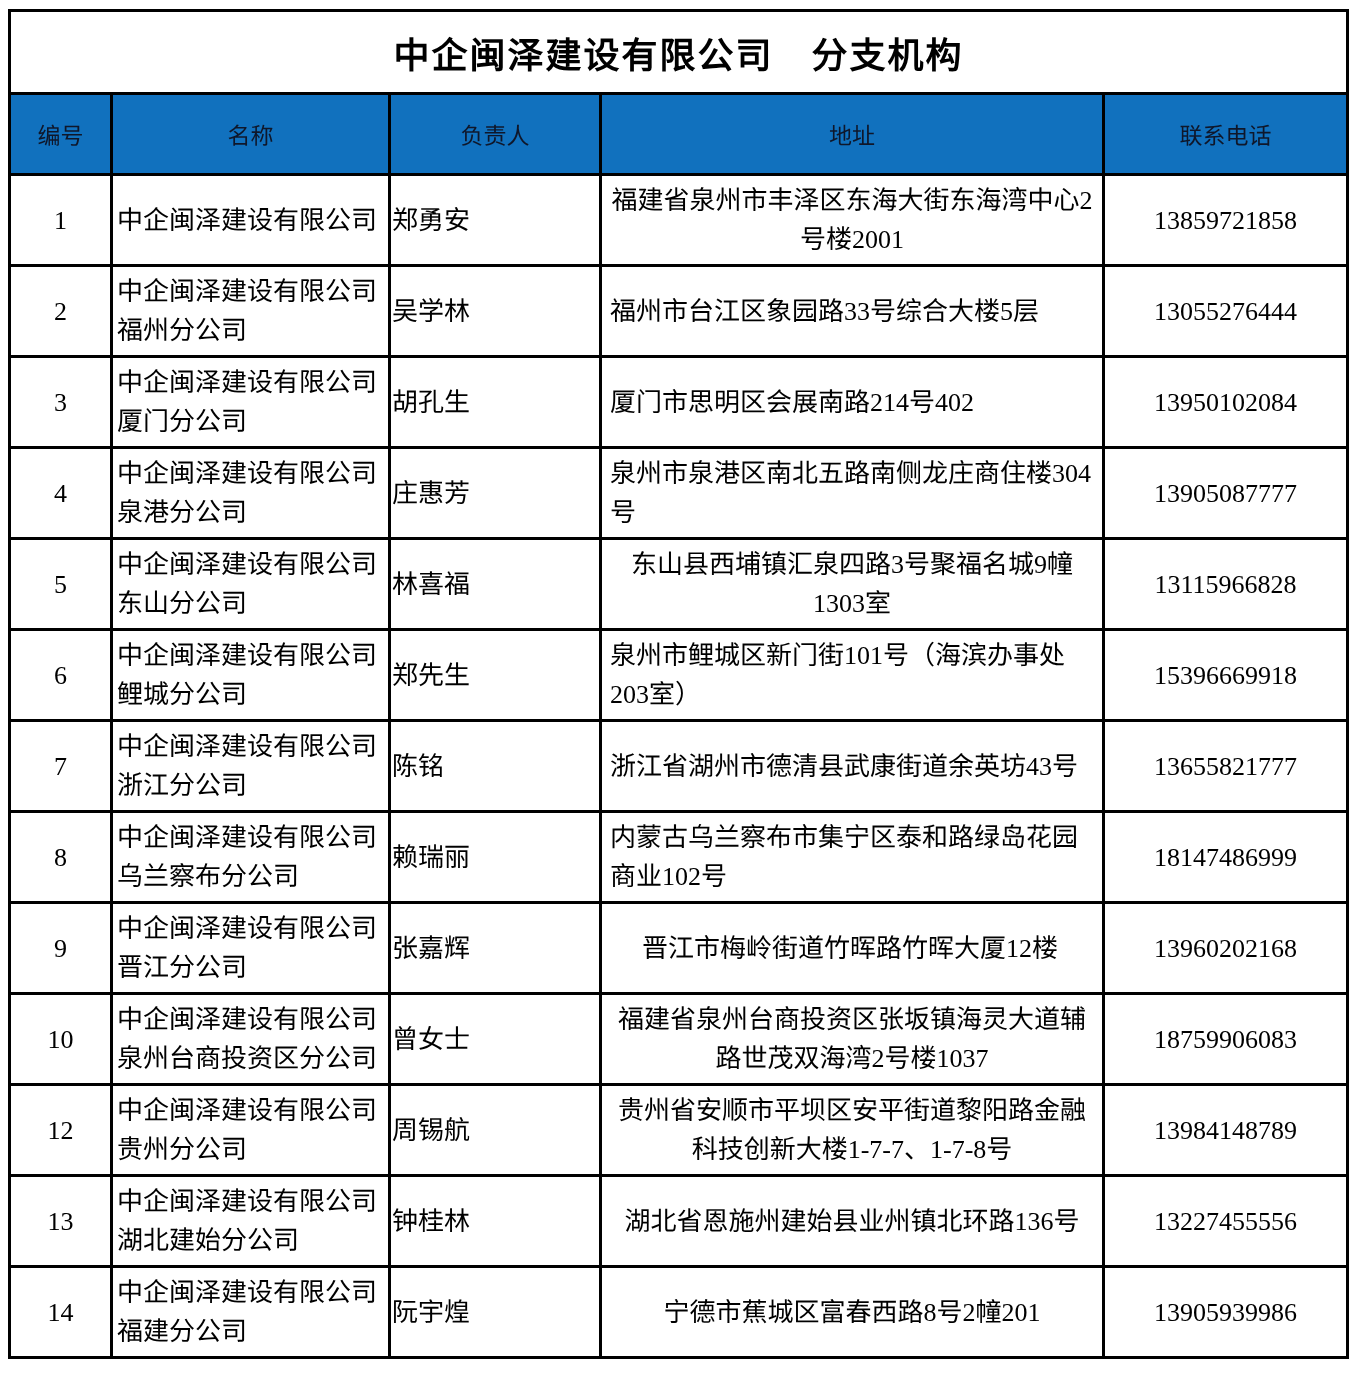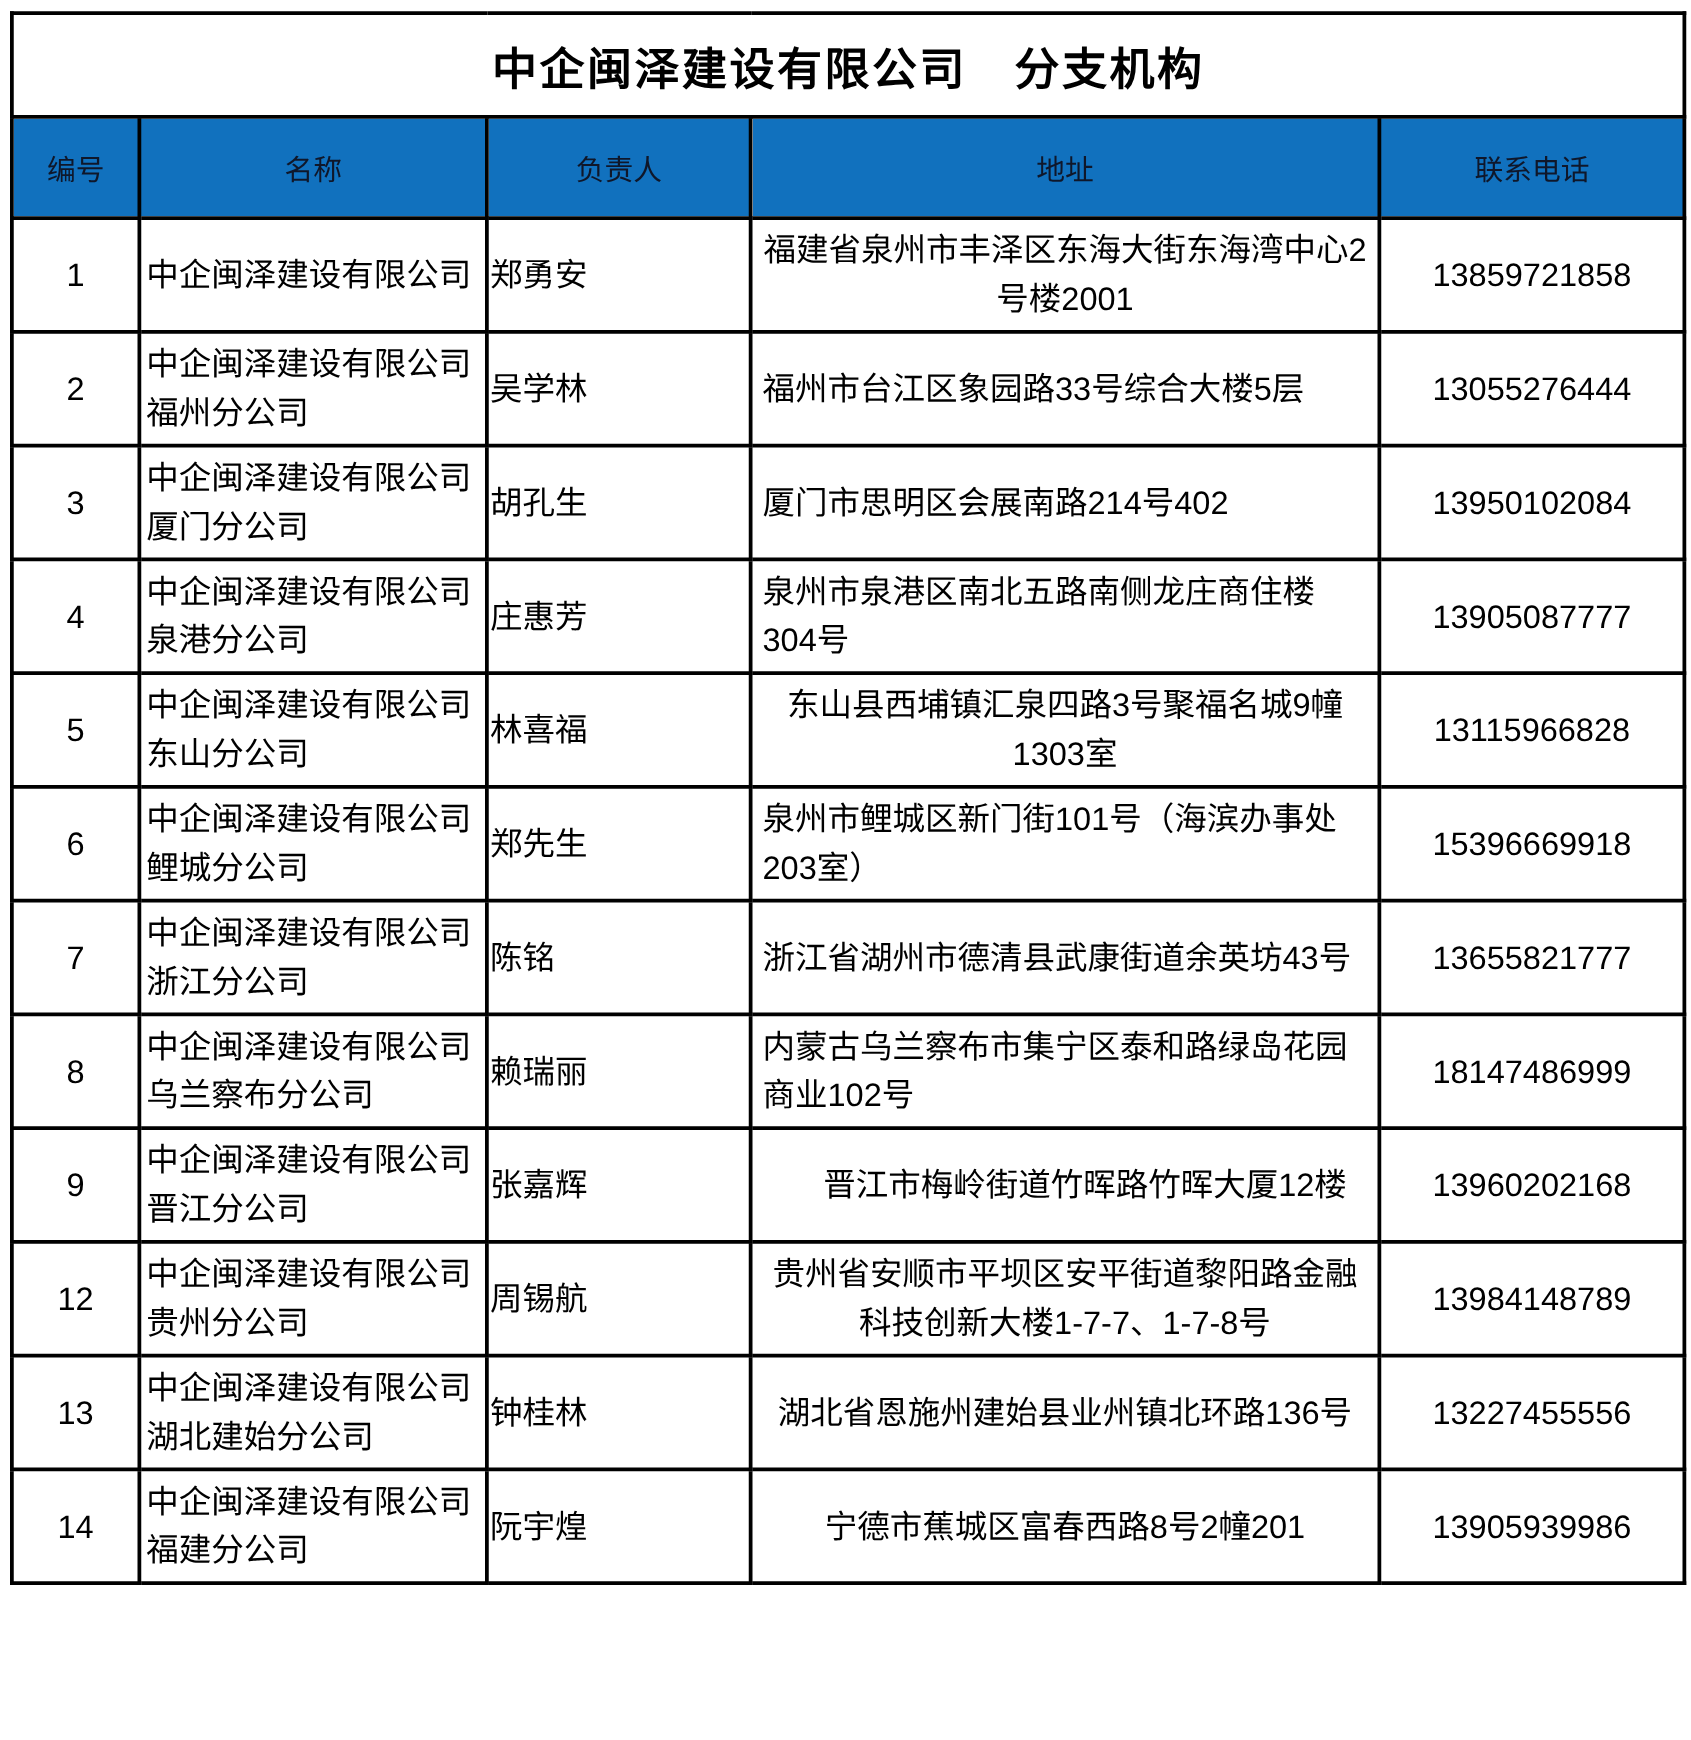--- a/index.html
+++ b/index.html
@@ -5,21 +5,21 @@
   html, body {
     margin: 0;
     padding: 0;
     background: #ffffff;
   }
   .sheet {
     position: relative;
     width: 1353px;
     height: 1392px;
     background: #ffffff;
-    font-family: Liberation Sans, sans-serif;
+    font-family: Liberation Serif, serif;
     color: #000000;
     overflow: hidden;
   }
   table.branch-table {
     position: absolute;
     left: 8px;
     top: 9px;
     width: 1338px;
     border-collapse: collapse;
     table-layout: fixed;
@@ -156,22 +156,30 @@
 乌兰察布分公司</td>
       <td class="cell-manager">赖瑞丽</td>
       <td class="cell-address" style="text-align: left; margin-left: 32px;">内蒙古乌兰察布市集宁区泰和路绿岛花园商业102号</td>
       <td class="cell-phone">18147486999</td>
     </tr>
         <tr class="data-row">
       <td class="cell-no">9</td>
       <td class="cell-name">中企闽泽建设有限公司
 晋江分公司</td>
       <td class="cell-manager">张嘉辉</td>
-      <td class="cell-address" style="text-align: center; padding-left: 40px;">晋江市梅岭街道竹晖路竹晖大厦12楼</td>
+      <td class="cell-address" style="text-align: left; padding-left: 40px;">晋江市梅岭街道竹晖路竹晖大厦12楼</td>
       <td class="cell-phone">13960202168</td>
+    </tr>
+        <tr class="data-row">
+      <td class="cell-no">10</td>
+      <td class="cell-name">中企闽泽建设有限公司
+泉州台商投资区分公司</td>
+      <td class="cell-manager">曾女士</td>
+      <td class="cell-address" style="text-align: center;">福建省泉州台商投资区张坂镇海灵大道辅路世茂双海湾2号楼1037</td>
+      <td class="cell-phone">18759906083</td>
     </tr>
         <tr class="data-row">
       <td class="cell-no">12</td>
       <td class="cell-name">中企闽泽建设有限公司
 贵州分公司</td>
       <td class="cell-manager">周锡航</td>
       <td class="cell-address" style="text-align: center;">贵州省安顺市平坝区安平街道黎阳路金融科技创新大楼1-7-7、1-7-8号</td>
       <td class="cell-phone">13984148789</td>
     </tr>
         <tr class="data-row">

